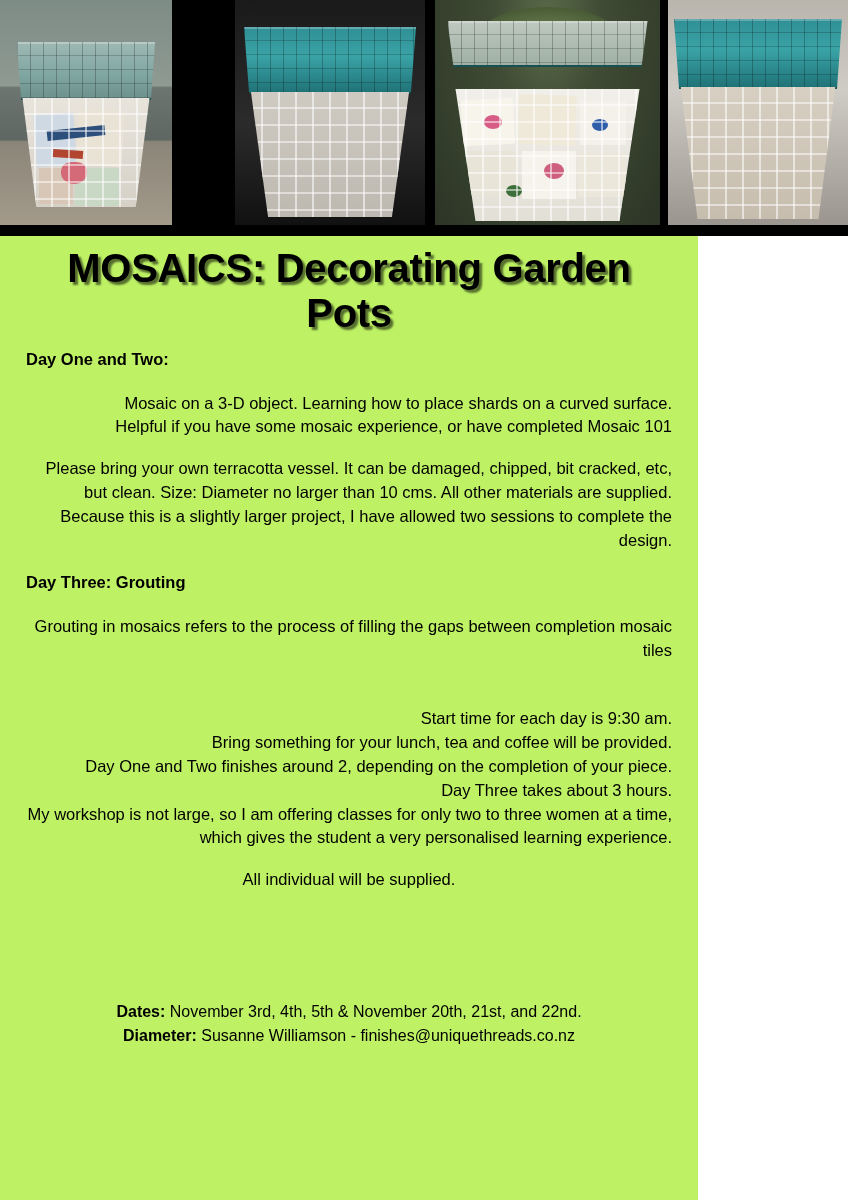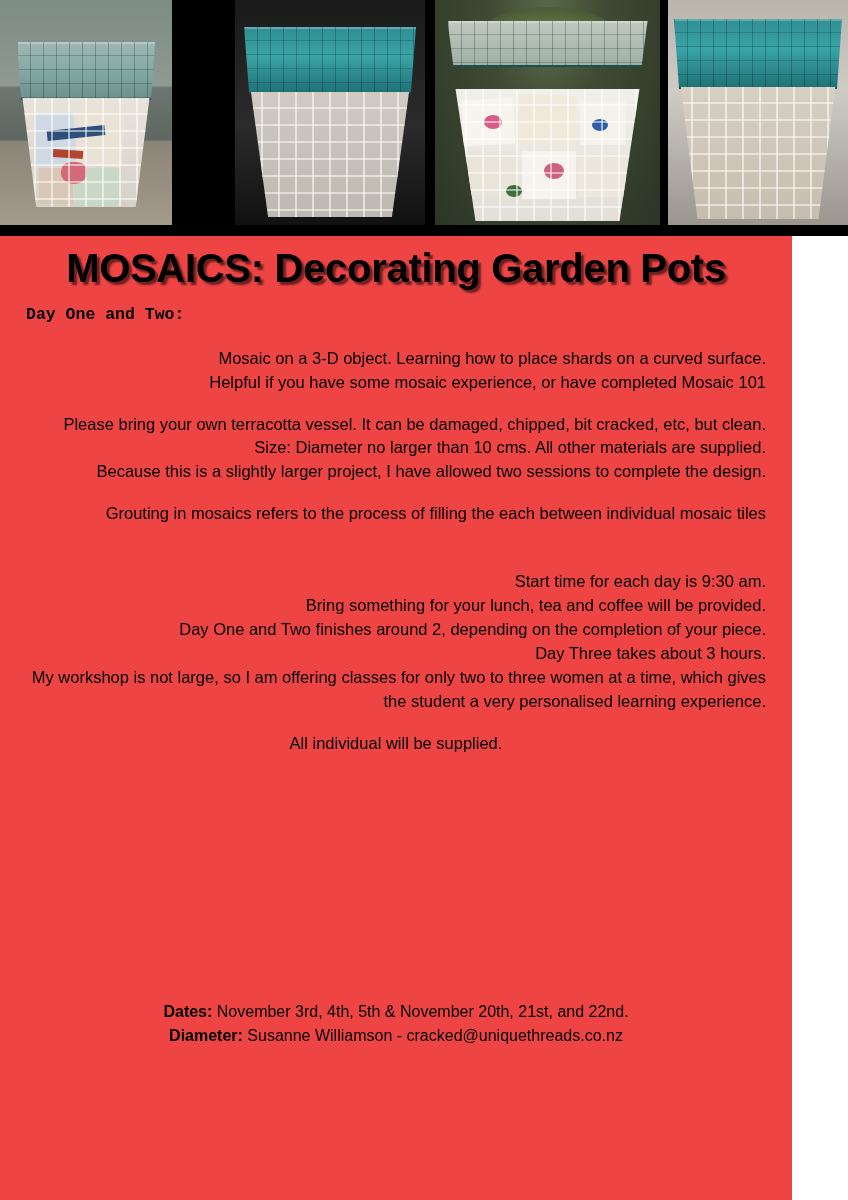--- a/index.html
+++ b/index.html
@@ -10,23 +10,23 @@
   body {
     width: 848px;
     height: 1200px;
     font-family: "Liberation Sans", sans-serif;
     color: #000000;
     overflow: hidden;
   }
 
   .page {
     position: relative;
-    width: 792px;
+    width: 698px;
     height: 1200px;
-    background: #ef4444;
+    background: #bef264;
   }
 
   
   .banner {
     position: relative;
     width: 848px;
     height: 236px;
     background: #000000;
     display: flex;
     gap: 0;
@@ -138,21 +138,20 @@
   
   .body-copy {
     padding: 12px 26px 0 26px;
     font-size: 16.5px;
     line-height: 1.45;
   }
   .h-sub {
     font-weight: bold;
     font-size: 16.5px;
     margin: 0 0 20px 0;
-    font-family: Liberation Mono, monospace;
   }
   .para {
     margin: 0 0 18px 0;
     white-space: pre-line;
     text-align: right;
   }
   .spacer-lg { height: 26px; }
 
   .center-line {
     text-align: center;
@@ -253,37 +252,38 @@
   <div class="body-copy">
 
     <div class="h-sub">Day One and Two:</div>
 
     <div class="para">Mosaic on a 3-D object. Learning how to place shards on a curved surface.
 Helpful if you have some mosaic experience, or have completed Mosaic 101</div>
 
     <div class="para">Please bring your own terracotta vessel. It can be damaged, chipped, bit cracked, etc, but clean.  Size: Diameter no larger than 10 cms. All other materials are supplied.
 Because this is a slightly larger project, I have allowed two sessions to complete the design.</div>
 
-
-    <div class="para">Grouting in mosaics refers to the process of filling the each between individual mosaic tiles</div>
+    <div class="h-sub">Day Three: Grouting</div>
+
+    <div class="para">Grouting in mosaics refers to the process of filling the gaps between completion mosaic tiles</div>
 
     <div class="spacer-lg"></div>
 
     <div class="para">Start time for each day is 9:30 am.
 Bring something for your lunch, tea and coffee will be provided.
 Day One and Two finishes around 2, depending on the completion of your piece.
 Day Three takes about 3 hours.
 My workshop is not large, so I am offering classes for only two to three women at a time, which gives the student a very personalised learning experience.</div>
 
     <div class="center-line">All individual will be supplied.</div>
 
   </div>
 
   <div class="footer">
     <div>
       <b>Dates:</b><span> November 3rd, 4th, 5th &amp; November 20th, 21st, and 22nd.</span>
     </div>
     <div>
-      <b>Diameter:</b><span> Susanne Williamson - cracked@uniquethreads.co.nz</span>
+      <b>Diameter:</b><span> Susanne Williamson - finishes@uniquethreads.co.nz</span>
     </div>
   </div>
 
 </div>
 
 </body></html>

